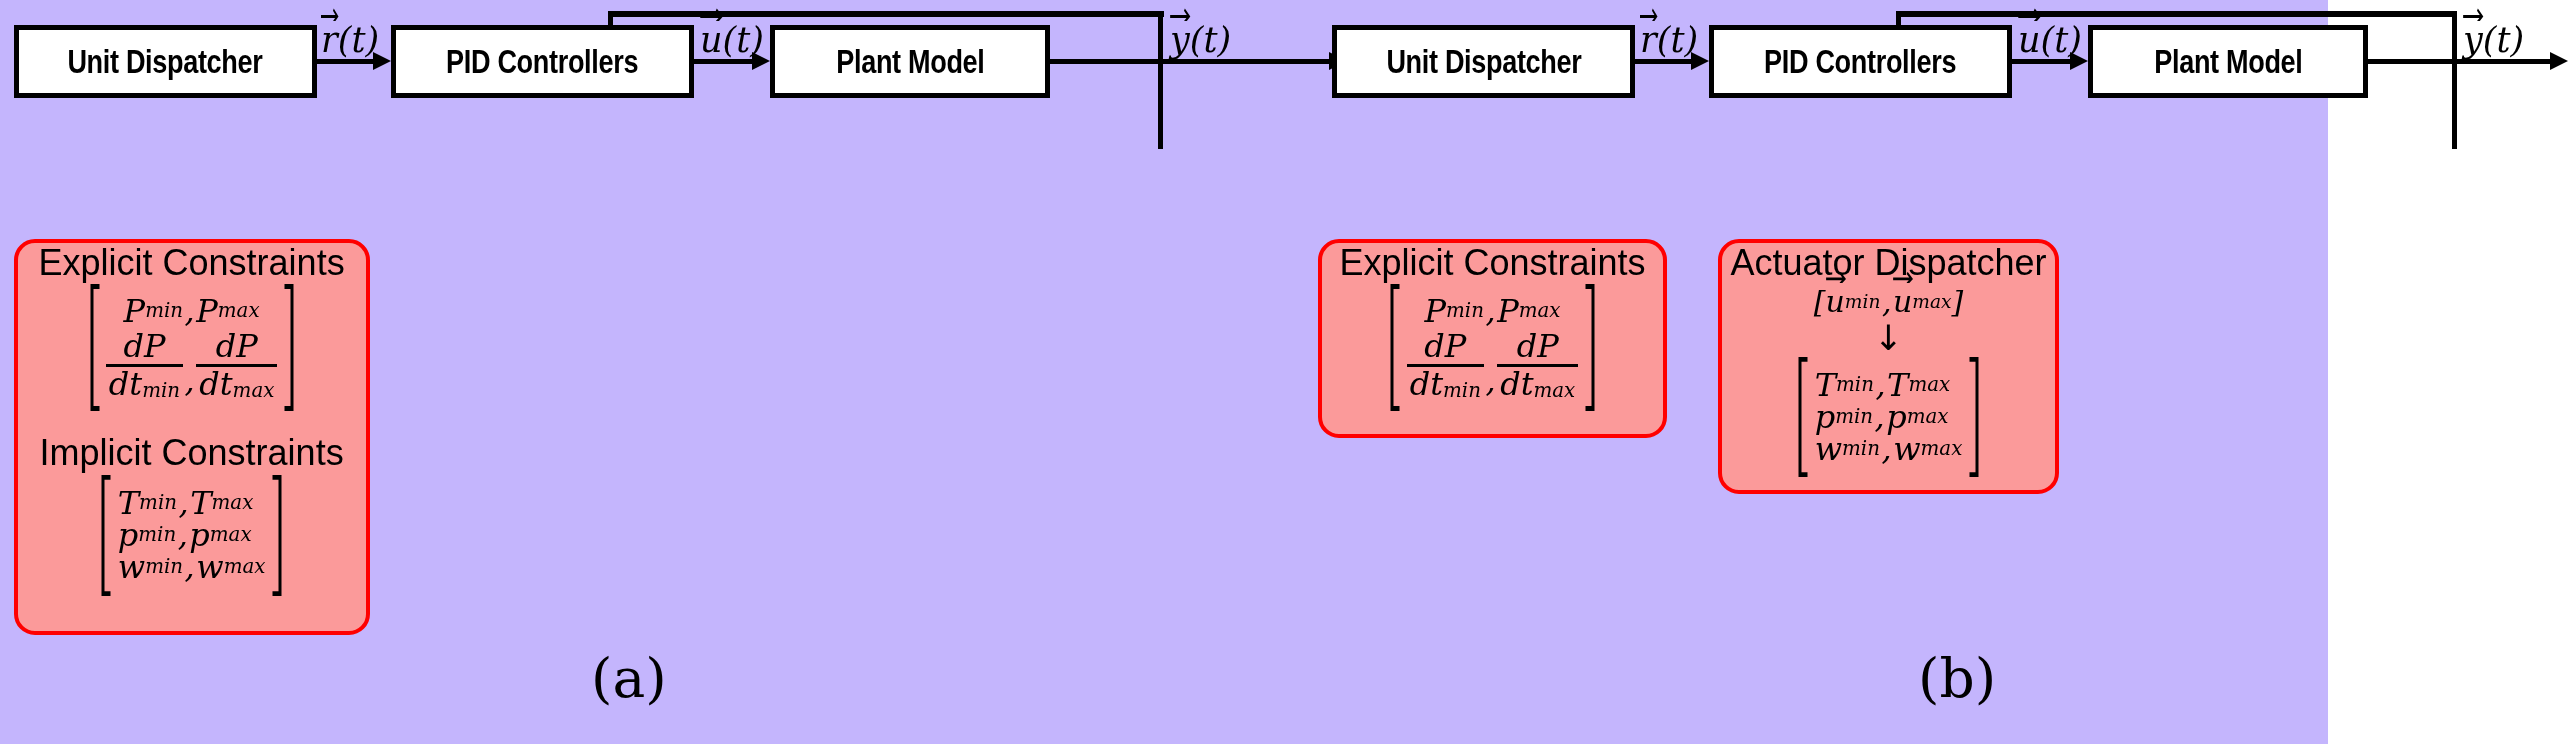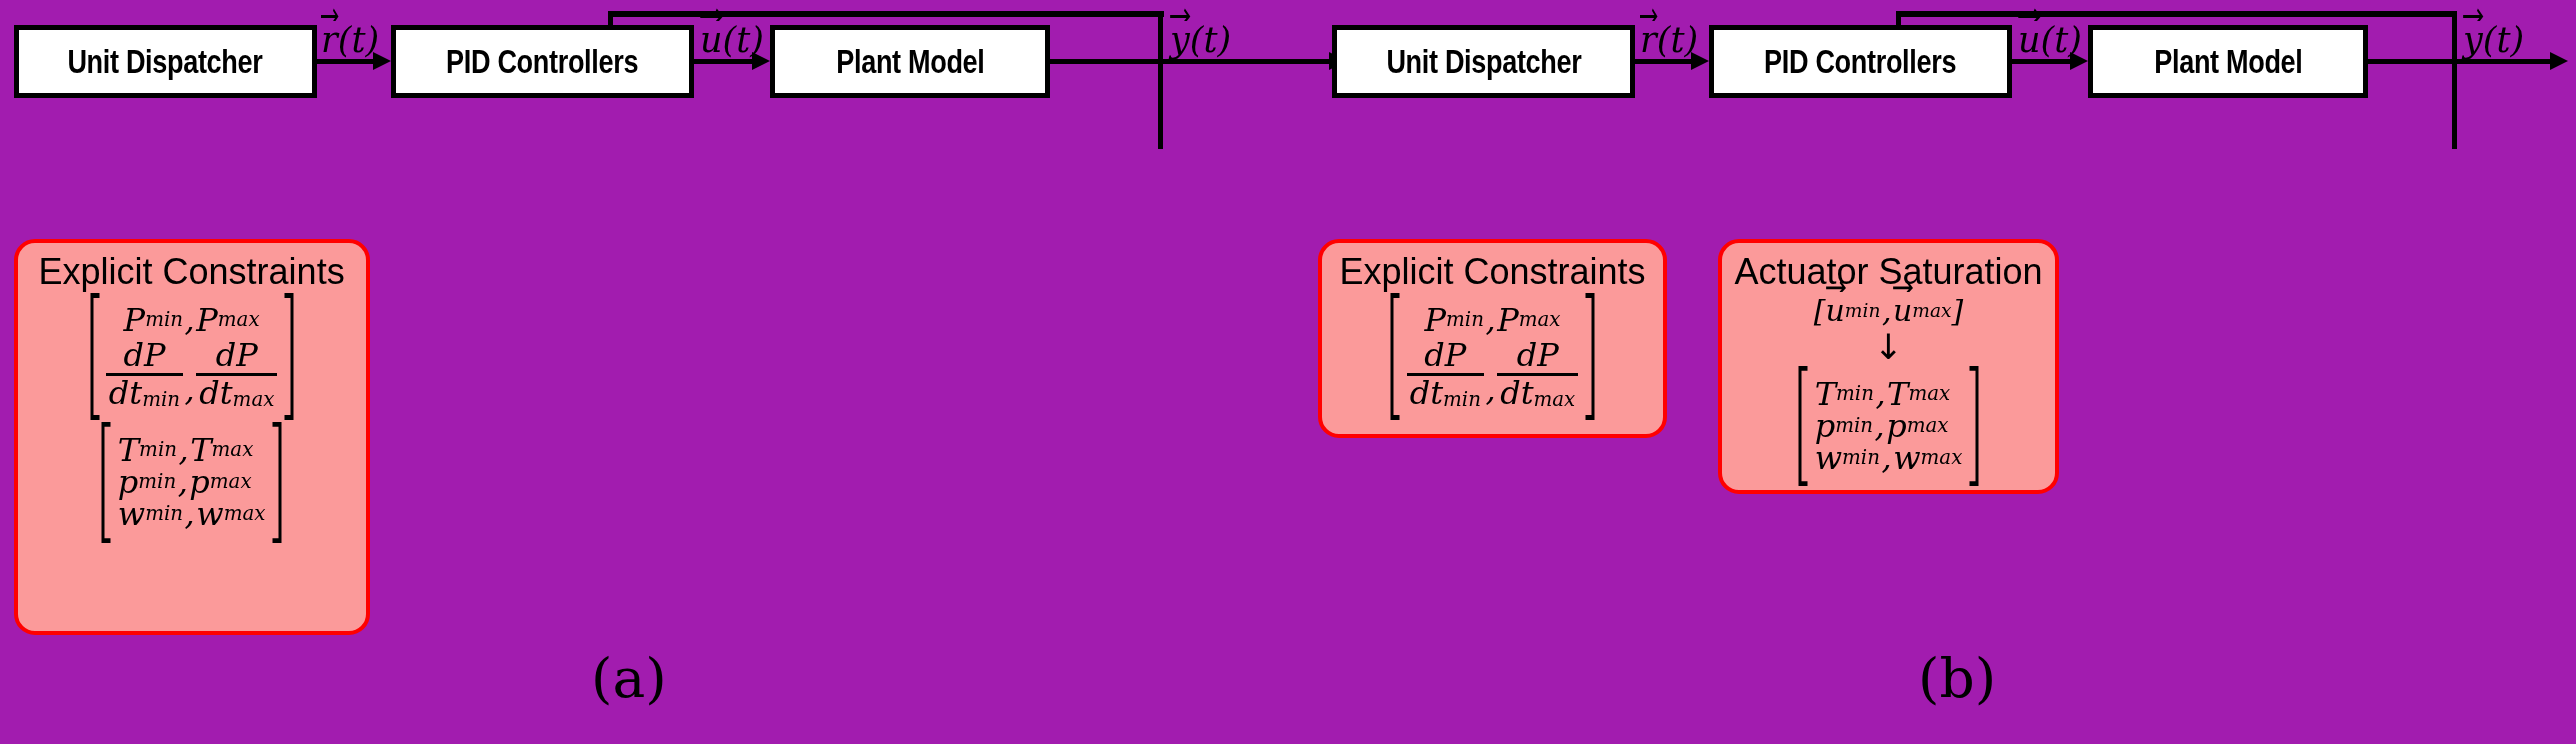--- a/index.html
+++ b/index.html
@@ -1,17 +1,17 @@
 <!DOCTYPE html>
 <html style="font-size:12px"><head>
 <meta charset="utf-8">
 <style>
   html,body{margin:0;padding:0;background:#ffffff;}
   body{width:2576px;height:744px;font-family:"Liberation Sans",sans-serif;overflow:hidden;}
-  #stage{position:relative;width:2576px;height:744px;background:#a21caf;}
+  #stage{position:relative;width:2328px;height:744px;background:#c4b5fd;}
 
   
   .blk{
     position:absolute;
     box-sizing:border-box;
     border:5.3px solid #000;
     background:#fff;
     display:flex;align-items:center;justify-content:center;
   }
   .blk-label{
@@ -58,21 +58,21 @@
   .vec > .vbar svg{display:block;width:100%;height:100%;}
 
   
   .cbox{
     position:absolute;
     box-sizing:border-box;
     background:#FB9A9A;
     border:4.5px solid #FF0000;
     border-radius:21px;
     display:flex;flex-direction:column;align-items:center;
-    padding-top:10px;
+    padding-top:1px;
   }
   .cbox-title{
     font-family:"Liberation Sans",sans-serif;
     font-size:36px;
     color:#000;
     white-space:nowrap;
     line-height:1.08;
   }
 
   
@@ -196,20 +196,21 @@
           </span>
         </div>
       </div>
       <div class="brk">
           <svg viewBox="0 0 16 100" preserveAspectRatio="none">
             <path d="M2 2 H12 V98 H2" stroke="#000" stroke-width="4" fill="none"></path>
           </svg>
         </div>
     </div>
 
+    <div class="cbox-title" style="margin-top:23px;">Implicit Constraints</div>
 
     <div class="matrix" style="font-size:32px;height:121px;margin-top:1.5px;">
       <div class="brk">
           <svg viewBox="0 0 16 100" preserveAspectRatio="none">
             <path d="M14 2 H4 V98 H14" stroke="#000" stroke-width="4" fill="none"></path>
           </svg>
         </div>
       <div class="mrows">
         <div class="mrow">
             <span>T</span>
@@ -331,21 +332,21 @@
       </div>
       <div class="brk">
           <svg viewBox="0 0 16 100" preserveAspectRatio="none">
             <path d="M2 2 H12 V98 H2" stroke="#000" stroke-width="4" fill="none"></path>
           </svg>
         </div>
     </div>
   </div>
 
   <div class="cbox" style="left:1718px;top:239px;width:341px;height:255px;">
-    <div class="cbox-title">Actuator Saturation</div>
+    <div class="cbox-title">Actuator Dispatcher</div>
 
     <div class="matrix" style="font-size:30px;margin-top:1.5px;align-items:center;">
       <span>[</span>
       <span class="vec"><span class="vbar">
             <svg viewBox="0 0 40 14" preserveAspectRatio="none">
               <path d="M2 10 H33 M27 4 L35 10 L27 15" stroke="#000" stroke-width="2.8" fill="none"></path>
             </svg>
           </span><span>u</span></span>
         <span class="sub">min</span>
       <span class="com">,</span>

